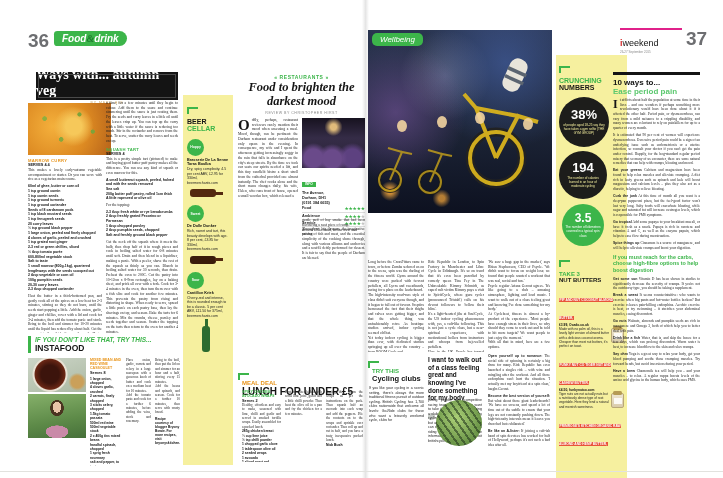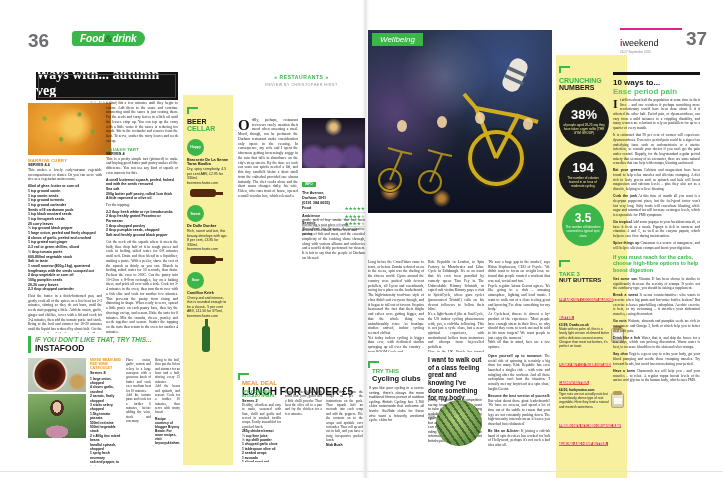--- a/index.html
+++ b/index.html
@@ -90,21 +90,21 @@
   .rule-black{background:#141414}
   .gutter{background:linear-gradient(90deg,transparent,rgba(0,0,0,.10),transparent)}
   .svg-abs{position:absolute;inset:0;width:100%;height:100%}
 </style>
 </head>
 <body>
 
 <div id="spread">
 
   <div class="abs pagenum" style="left:28px;top:30px">36</div>
-  <div class="abs badge" style="left:72px;top:31px"><span>Food</span><span class="amp">&amp;</span><span>drink</span></div>
+  <div class="abs badge" style="left:54px;top:31px"><span>Food</span><span class="amp">&amp;</span><span>drink</span></div>
 
   <div class="abs" style="left:36px;top:72px;width:142px;height:28px;background:#141414;outline:1px solid #4a4a4a;outline-offset:-3px;display:flex;flex-direction:column;align-items:center;justify-content:center">
     <div class="ser" style="color:#fff;font-weight:bold;font-size:14px">Ways with... autumn veg</div>
     <div style="color:#c9a05a;font-size:3.4px;letter-spacing:1px;margin-top:1.5px">BY MARK HIX</div>
   </div>
 
   <div class="abs photo food-photo" style="left:28px;top:103px;width:83px;height:52px"></div>
 
   <div class="abs clip" style="left:28px;top:158px;width:74px;height:175px">
     <div class="rtitle orange">MARROW CURRY</div>
@@ -175,20 +175,21 @@
     <div style="margin-top:8px">
       <div class="circle-tag">Sour</div>
       <div class="beer-name" style="margin-top:2px">Cantillon Kriek</div>
       <div class="beer-desc">Cherry-red and intense, this is rounded enough to be a classic. 5 per cent ABV, £11.50 for 375ml, beermerchants.com</div>
       <div class="bottle-v" style="margin:8px 0 0 15px"></div>
     </div>
   </div>
 
   <div class="abs" style="left:238px;top:74px;width:127px">
     <div class="kicker">« RESTAURANTS »</div>
+    <div class="headline" style="font-size:12.5px;line-height:1.08;margin-top:1px">Food to brighten the darkest mood</div>
     <div class="byline" style="margin-top:3px">REVIEW BY CHRISTOPHER HIRST</div>
   </div>
   <div class="abs clip body36" style="left:238px;top:118px;width:60px;height:244px">
     <span class="dropcap">O</span><span>ddly, perhaps, restaurant reviewers rarely mention their mood when assessing a meal. Mood, though, can be pertinent: the Durham restaurant under consideration only opens in the evening. In consequence, my wife and I spent the afternoon getting increasingly soggy in the rain that falls in abundance on the city's steep streets. By the time we took our seats our spirits needed a lift, and this tiny candlelit bistro a short stroll from the cathedral provided one almost instantly. The chef cooks alone and the short menu changes daily; his wife, Helen, who runs front of house, opened a small wooden box, which released a</span>
   </div>
   <div class="abs photo rest-photo" style="left:302px;top:118px;width:63px;height:50px"></div>
   <div class="abs" style="left:302px;top:171px;width:63px">
     <span class="info-label">INFO</span>
     <div class="info-addr pre" style="margin-top:1.5px">The Avenue,
 Durham, DH1
@@ -292,21 +293,21 @@
         <rect x="139" y="40" width="20" height="3.5" transform="rotate(24 149 42)"></rect>
         <rect x="136" y="48" width="20" height="3.5" transform="rotate(24 146 50)"></rect>
       </g>
       <g fill="#f2d4a0" opacity="0.9">
         <ellipse cx="34" cy="96" rx="5" ry="6"></ellipse>
         <ellipse cx="74" cy="92" rx="5" ry="6"></ellipse>
         <ellipse cx="112" cy="88" rx="5" ry="6"></ellipse>
         <ellipse cx="160" cy="94" rx="5" ry="6"></ellipse>
       </g>
     </svg>
-    <div class="abs" style="left:4px;top:3px;background:#3cb54a;color:#fff;font-style:italic;font-size:8px;padding:2px 8px;border-radius:0">Wellbeing</div>
+    <div class="abs" style="left:4px;top:3px;background:#3cb54a;color:#fff;font-style:italic;font-size:8px;padding:2px 8px;border-radius:5px">Wellbeing</div>
   </div>
 
   <div class="abs clip body36 pre" style="left:368px;top:260px;width:56px;height:92px">Long before the CrossFitters came to town, or before Zumba seduced us on to the scene, spin was the darling of the fitness world. Gyms around the country were packed with fervent pedallers, all Lycra and sweatbands, racing for a place on the leaderboard.
 The high-intensity road-race style of class didn't suit everyone though, and it began to fall out of favour. Sceptics bemoaned the fact that their thighs and calves were getting bigger, and that the whole thing was unfashionably retro. As boutique studios arrived, indoor cycling seemed old hat.
 Yet today indoor cycling is bigger than ever, with dedicated studios springing up all over the country – from BOOM Cycle and</div>
   <div class="abs clip body36 pre" style="left:428px;top:260px;width:56px;height:92px">Ride Republic in London, to Spin Factory in Manchester and Libre Cycle in Edinburgh. It's so on trend that it's even been parodied by comedy queen Tina Fey in The Unbreakable Kimmy Schmidt, as caped cult victim Kimmy pays a visit to SpiritCycle, where guru cycler (pronounced Tristah!) calls on his devout followers to 'follow their bliss'.
 It's a light-hearted jibe at SoulCycle, the US indoor cycling phenomenon with, yes, a cult-like following. This is not just a cycle class, but a near-spiritual experience, with motivational hollers from instructors and whoops from bejewelled pedallers.
 Here in the UK, Psycle has tapped into the feelgood vibe – focusing particularly on the mind as well as the body.</div>
   <div class="abs clip body36 pre" style="left:488px;top:260px;width:62px;height:92px">'We saw a huge gap in the market,' says Rhian Stephenson, CEO of Psycle. 'We didn't want to focus on weight loss; we found that people wanted a workout that was real, social and fun.'
 Psycle regular Ariana Gerout agrees. 'It's like going to a club – amazing atmosphere, lighting and loud music. I want to walk out of a class feeling great and knowing I've done something for my body.'

